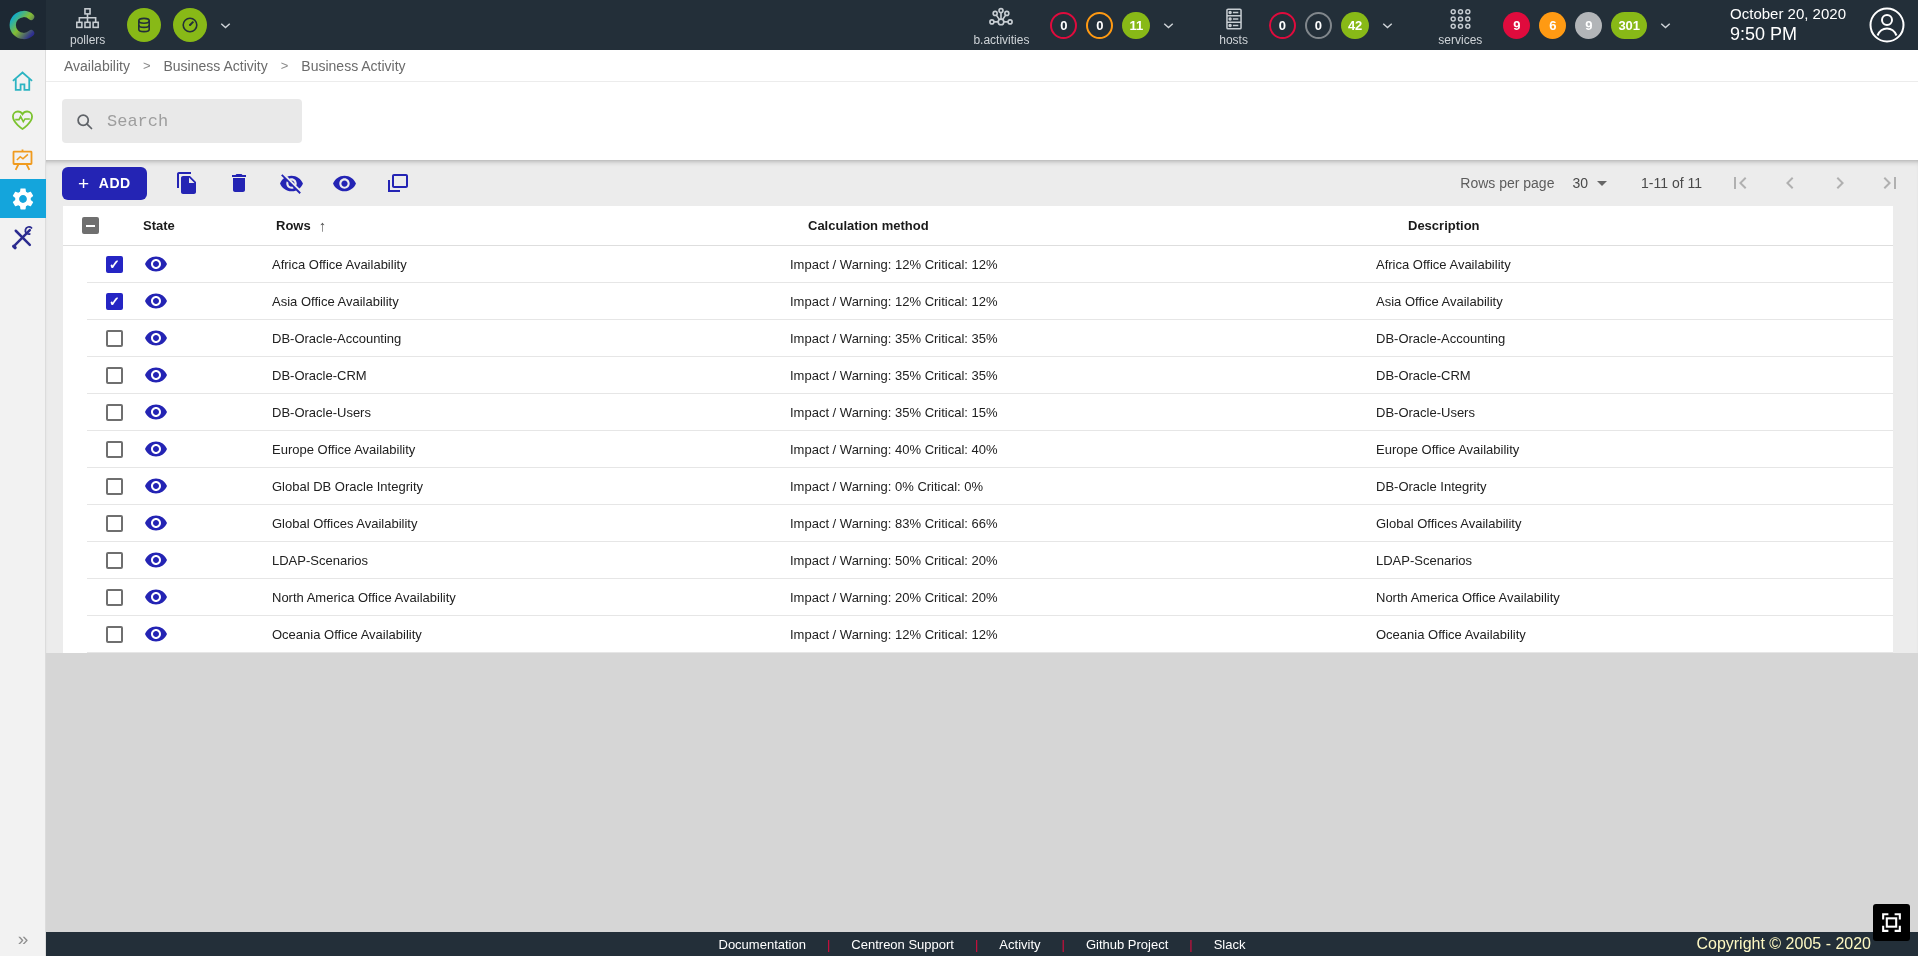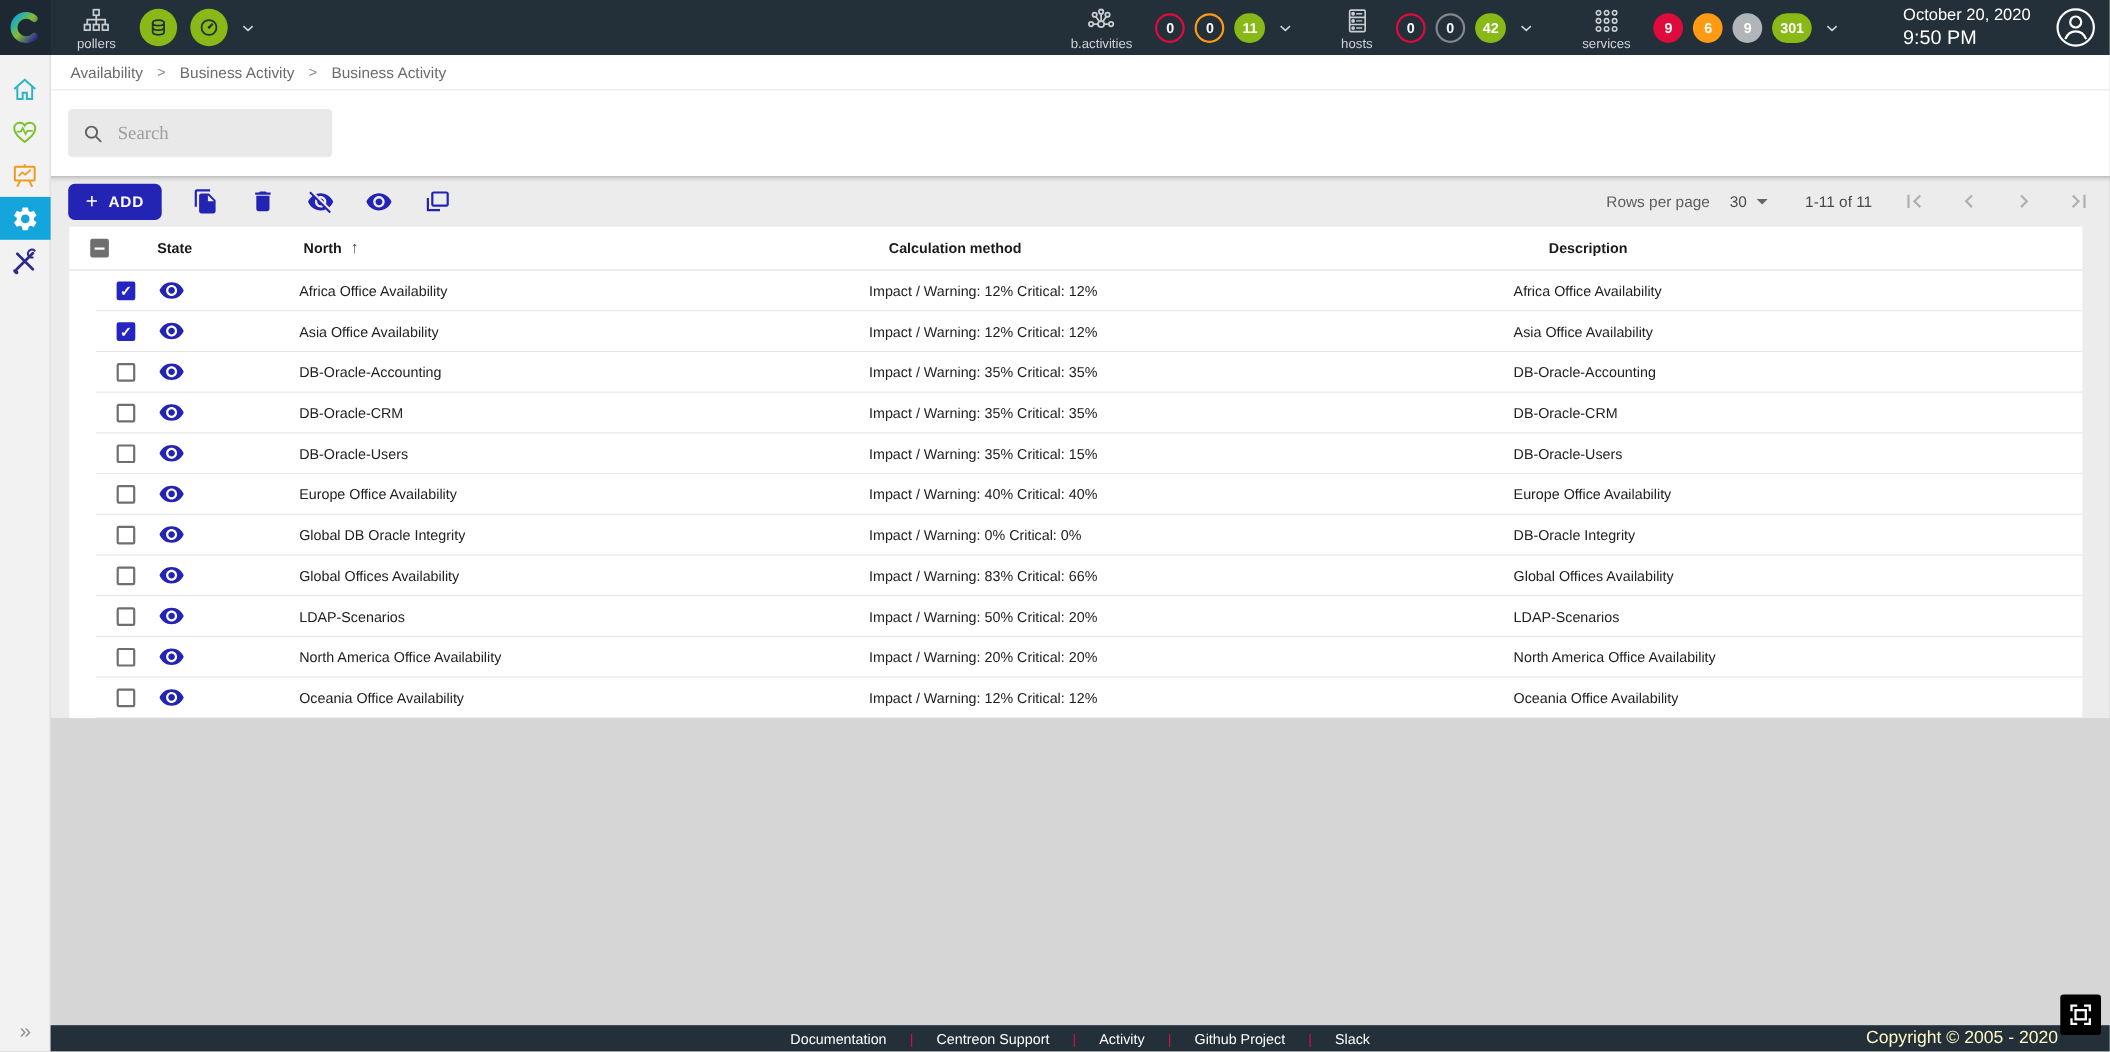--- a/index.html
+++ b/index.html
@@ -50,21 +50,21 @@
 
   .breadcrumb { height:32px; background:#fff; border-bottom:1px solid #ececec; display:flex; align-items:center;
                 padding-left:18px; font-size:14px; color:#6b6b6b; flex-shrink:0; }
   .breadcrumb .crumb { cursor:pointer; }
   .breadcrumb .bsep { margin:0 13px; color:#8a8a8a; font-size:13px; }
 
   .search-area { height:78px; background:#fff; display:flex; align-items:center; padding-left:16px; flex-shrink:0; }
   .search-box { width:240px; height:44px; background:#e9e9e9; border-radius:4px; display:flex; align-items:center;
                 padding:0 12px; }
   .search-box input { border:none; outline:none; background:transparent; font-size:17px; color:#333;
-                      font-family:Liberation Serif, serif; margin-left:10px; width:170px; }
+                      font-family:Liberation Mono, monospace; margin-left:10px; width:170px; }
   .search-box input::placeholder { color:#9e9e9e; }
 
   .listing { background:#ececec; box-shadow:inset 0 5px 6px -5px rgba(0,0,0,0.4); flex-shrink:0; }
   .toolbar { height:46px; display:flex; align-items:center; padding:0 16px; }
   .add-btn { background:#2424b4; color:#fff; height:33px; border-radius:6px; padding:0 16px; font-size:14px;
              font-weight:bold; display:flex; align-items:center; letter-spacing:0.6px; cursor:pointer; border:none;
              font-family:"Liberation Sans", sans-serif; }
   .add-btn .plus { font-size:19px; font-weight:normal; margin-right:9px; line-height:1; }
   .tb-ico { margin-left:28px; display:flex; align-items:center; cursor:pointer; }
   .toolbar-right { margin-left:auto; display:flex; align-items:center; color:#5c5c5c; font-size:14px; }
@@ -373,21 +373,21 @@
           </div>
         </div>
 
         <div class="table">
           <div class="thead-row">
             <div class="c-cb">
               <span class="cb indeterminate"></span>
             </div>
             <div class="c-state-h">State</div>
             <div class="c-name-h">
-              <span>North</span>
+              <span>Rows</span>
               <span class="sort-arrow">↑</span>
             </div>
             <div class="c-calc-h">Calculation method</div>
             <div class="c-desc-h">Description</div>
           </div>
           <div id="tbody">
   <div class="trow">
     <div class="cell c-cb">
       <span class="cb checked"></span>
     </div>

